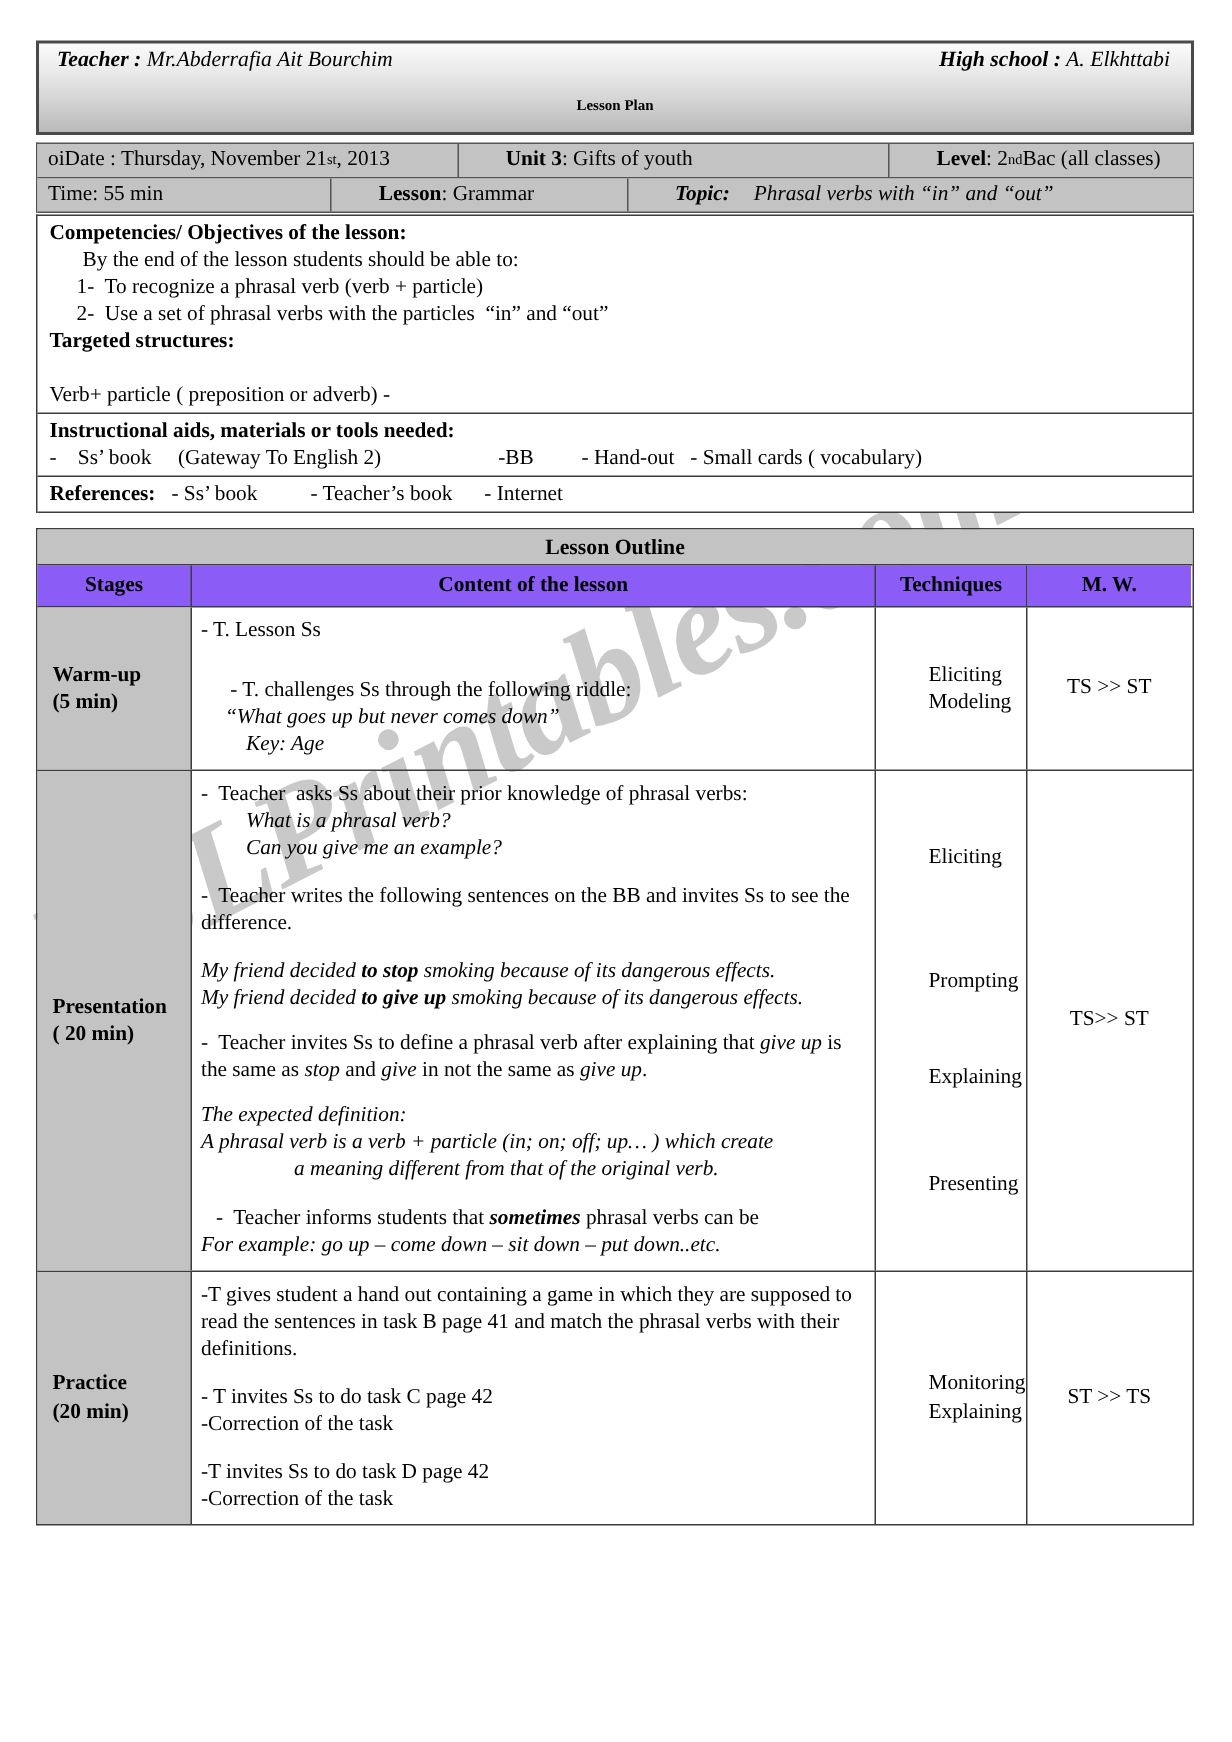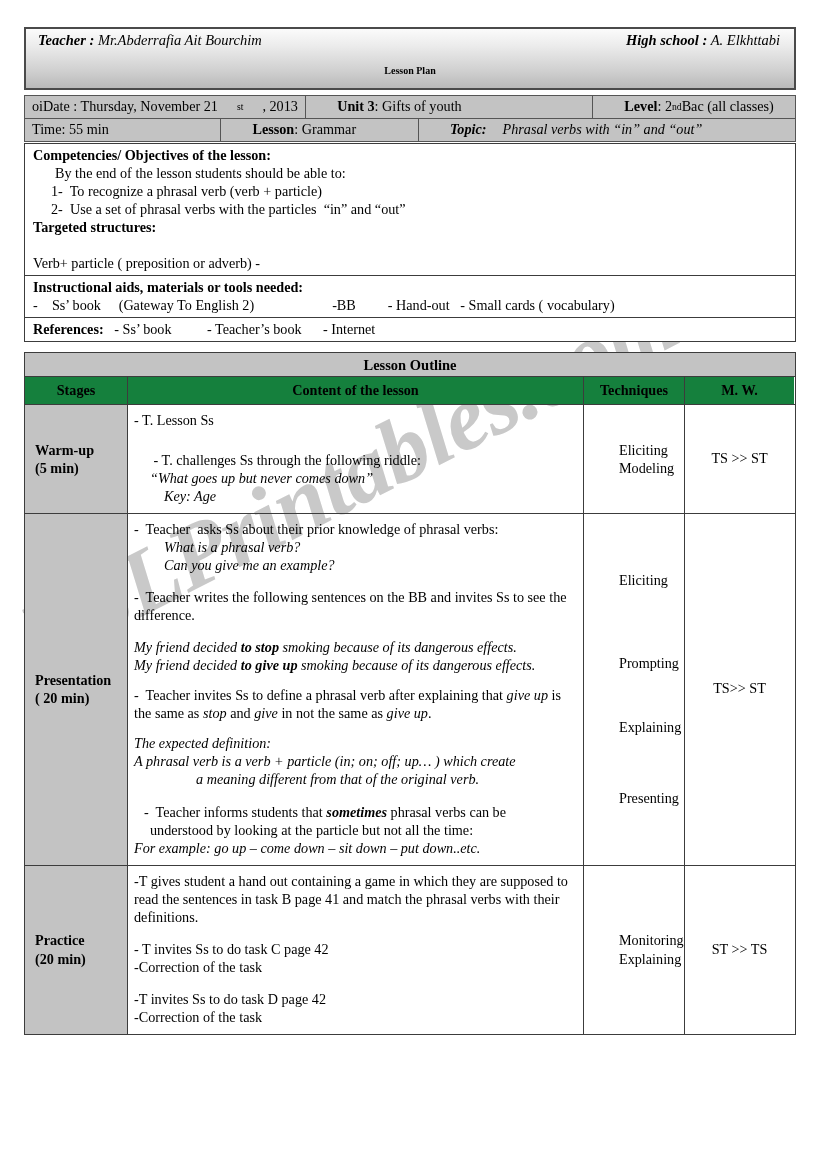--- a/index.html
+++ b/index.html
@@ -96,21 +96,21 @@
   }
   .info-cell {
     box-sizing: border-box;
     padding: 2px 7px 3px 7px;
     font-size: 14.2px;
     line-height: 1.18;
     display: flex;
     align-items: center;
   }
   .info-cell + .info-cell { border-left: 1.6px solid #555; padding-left: 31px; }
-  .w-date  { width: 292px; gap: 19px; }
+  .w-date  { width: 292px; }
   .w-unit  { width: 270px; }
   .w-level { width: 210px; margin-left: 27px; }
   .w-time  { width: 196px; }
   .w-lesson{ width: 198px; }
   .w-topic { width: 378px; }
   .info-cell b { font-weight: 700; }
   .info-cell i { font-style: italic; }
   .info-cell .bi { font-weight: 700; font-style: italic; }
   sup { font-size: 0.68em; vertical-align: super; line-height: 0; }
 
@@ -172,21 +172,21 @@
     line-height: 1.25;
   }
   .ocell:last-child { border-right: none; }
   .c-stage { width: 103px; background: #c3c3c3; }
   .c-content { width: 456px; }
   .c-tech { width: 101px; }
   .c-mw  { width: 109px; }
 
   #outline-head { border-bottom: 1.6px solid #3c3c3c; }
   #outline-head .ocell {
-    background: #15803d;
+    background: #8b5cf6;
     text-align: center;
     font-weight: 700;
     height: 27px;
     display: flex;
     align-items: center;
     justify-content: center;
   }
 
   .data-row { border-bottom: 1.6px solid #3c3c3c; }
   .data-row:last-child { border-bottom: none; }
@@ -330,21 +330,20 @@
             <div class="tline"><i>My friend decided <span class="bi">to stop</span> smoking because of its dangerous effects.</i></div>
             <div class="tline"><i>My friend decided <span class="bi">to give up</span> smoking because of its dangerous effects.</i></div>
             <div class="tline" style="height: 12px;"></div>
             <div class="tline">-  Teacher invites Ss to define a phrasal verb after explaining that <i>give up</i> is the same as <i>stop</i> and <i>give</i> in not the same as <i>give up</i>.</div>
             <div class="tline" style="height: 12px;"></div>
             <div class="tline it">The expected definition:</div>
             <div class="tline it">A phrasal verb is a verb + particle (in; on; off; up… ) which create</div>
             <div class="tline it ti-3">a meaning different from that of the original verb.</div>
             <div class="tline" style="height: 14px;"></div>
             <div class="tline ti-4">-  Teacher informs students that <span class="bi">sometimes</span> phrasal verbs can be</div>
-            <div class="tline ti-1">understood by looking at the particle but not all the time:</div>
             <div class="tline it">For example: go up – come down – sit down – put down..etc.</div>
           </div>
           <div class="ocell c-tech">
             <div class="tech-line">Eliciting</div>
             <div class="tech-spacer-a"></div>
             <div class="tech-line">Prompting</div>
             <div class="tech-spacer-b"></div>
             <div class="tech-line">Explaining</div>
             <div class="tech-spacer-c"></div>
             <div class="tech-line">Presenting</div>

